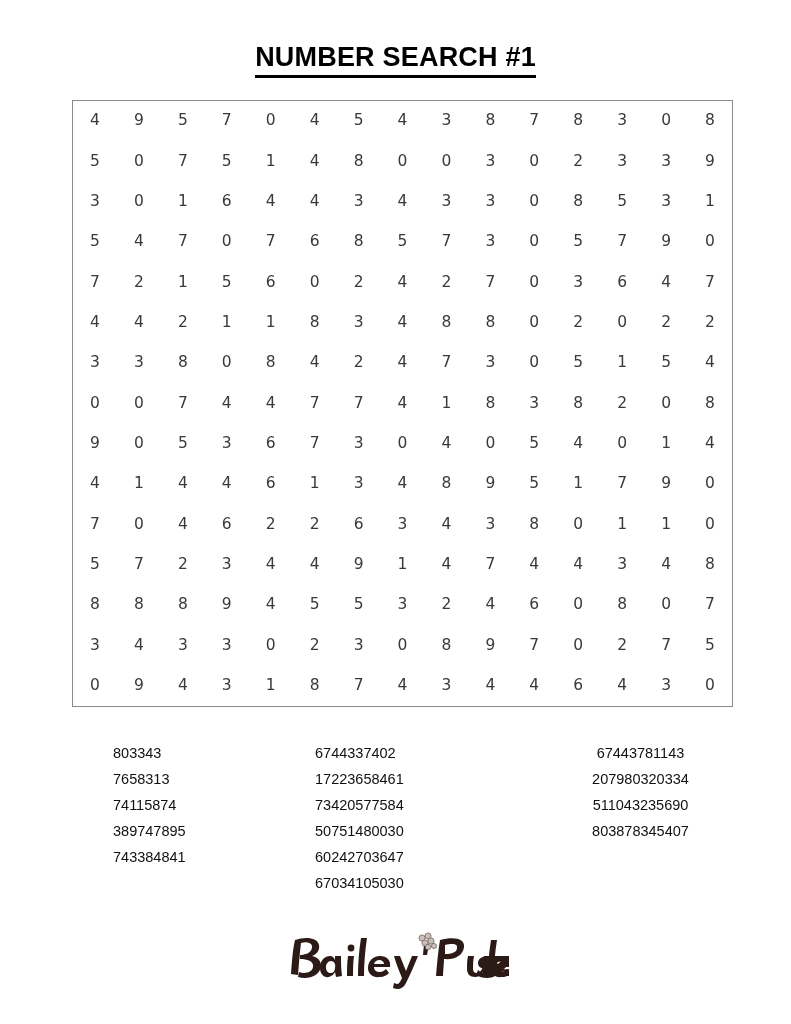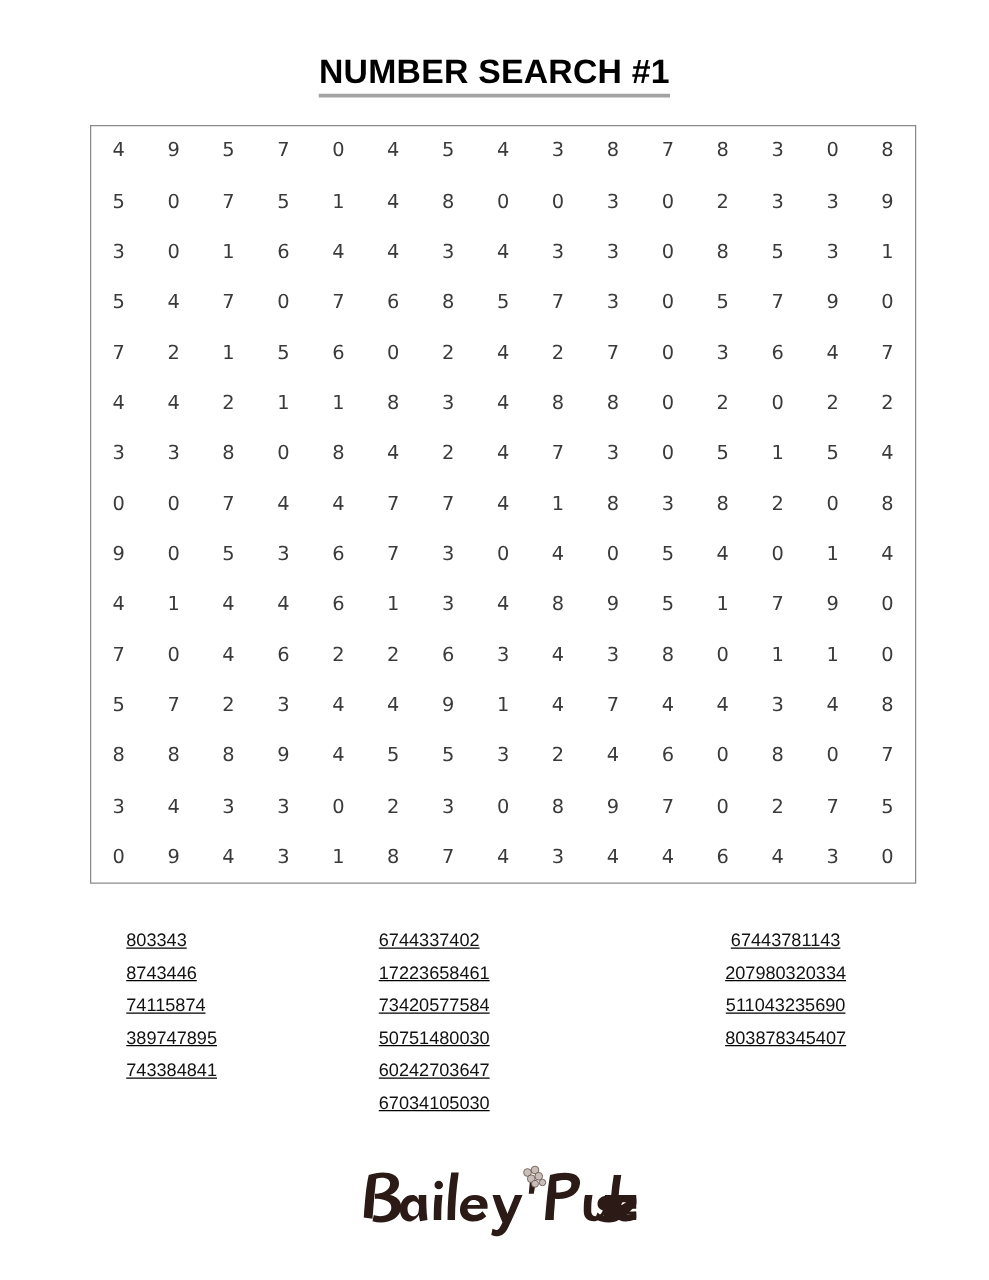--- a/index.html
+++ b/index.html
@@ -20,21 +20,21 @@
   .page-title {
     text-align: center;
     font-size: 27px;
     font-weight: bold;
     letter-spacing: 0.2px;
     padding-top: 44px;
     line-height: 1;
   }
   .page-title span {
     display: inline-block;
-    border-bottom: 3px solid #a3a3a3;
+    border-bottom: 3px solid #000000;
     padding-bottom: 4px;
   }
 
   
   .grid-wrap {
     position: absolute;
     left: 72px;
     top: 100px;
     width: 661px;
     height: 607px;
@@ -56,25 +56,24 @@
     font-family: "DejaVu Sans", sans-serif;
     font-size: 15.5px;
     color: #3a3a3a;
     line-height: 1;
     user-select: none;
   }
 
   
   .wordlist {
     position: absolute;
-    left: 68px;
+    left: 80px;
     top: 740px;
     width: 661px;
     display: flex;
-    text-decoration: underline;
   }
   .wl-col {
     display: flex;
     flex-direction: column;
   }
   .wl-col-1 { width: 235px; padding-left: 33px; box-sizing: border-box; }
   .wl-col-2 { width: 225px; }
   .wl-col-3 { width: 201px; align-items: center; }
   .wl-item {
     font-family: "Liberation Sans", sans-serif;
@@ -329,21 +328,21 @@
       <div class="cell">6</div>
       <div class="cell">4</div>
       <div class="cell">3</div>
       <div class="cell">0</div>
     </div>
 </div>
 
 <div class="wordlist">
   <div class="wl-col wl-col-1" id="wl-col-0">
       <div class="wl-item">803343</div>
-      <div class="wl-item">8743446</div>
+      <div class="wl-item">7658313</div>
       <div class="wl-item">74115874</div>
       <div class="wl-item">389747895</div>
       <div class="wl-item">743384841</div>
     </div>
   <div class="wl-col wl-col-2" id="wl-col-1">
       <div class="wl-item">6744337402</div>
       <div class="wl-item">17223658461</div>
       <div class="wl-item">73420577584</div>
       <div class="wl-item">50751480030</div>
       <div class="wl-item">60242703647</div>

